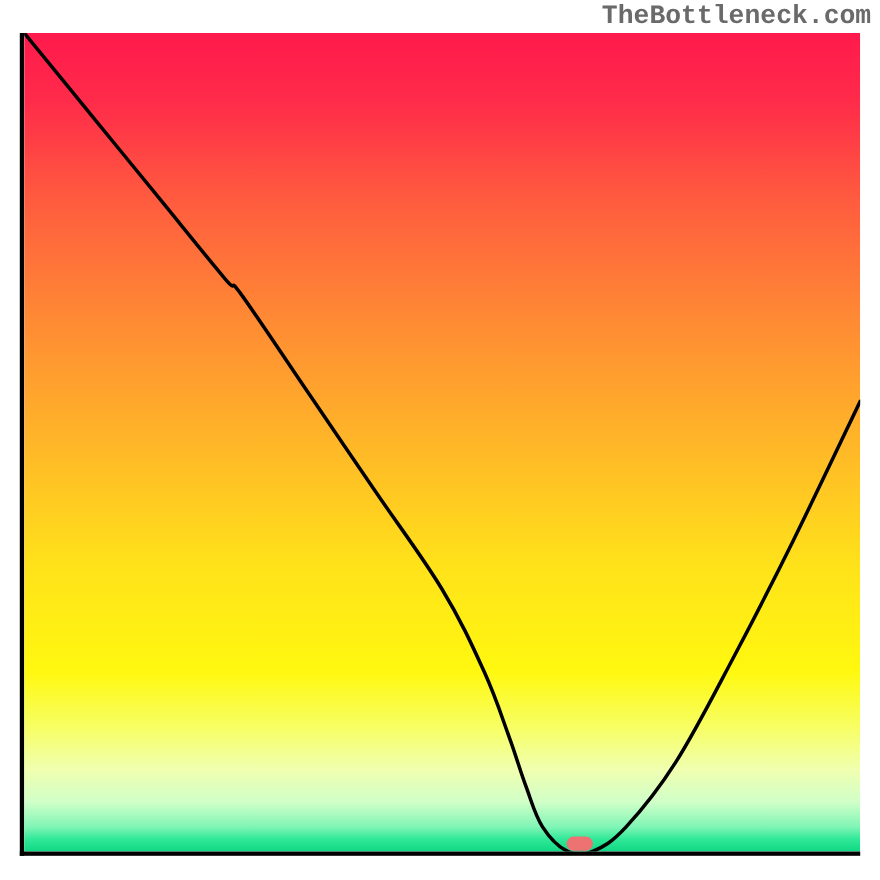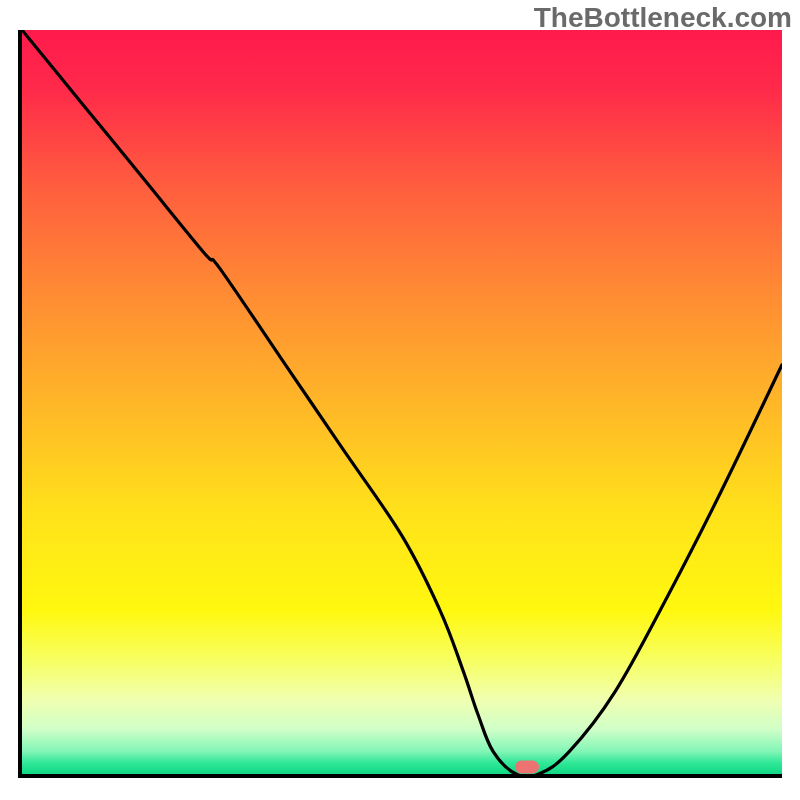--- a/index.html
+++ b/index.html
@@ -12,22 +12,22 @@
   }
   .chart-container {
     position: relative;
     width: 800px;
     height: 800px;
   }
   .watermark {
     position: absolute;
     top: 2px;
     right: 8px;
-    font-family: Liberation Sans, sans-serif;
-    font-size: 28px;
+    font-family: Liberation Mono, monospace;
+    font-size: 24px;
     font-weight: bold;
     color: #6a6a6a;
     z-index: 10;
     letter-spacing: 0px;
   }
   .plot-area {
     position: absolute;
     left: 18px;
     top: 30px;
     width: 764px;

